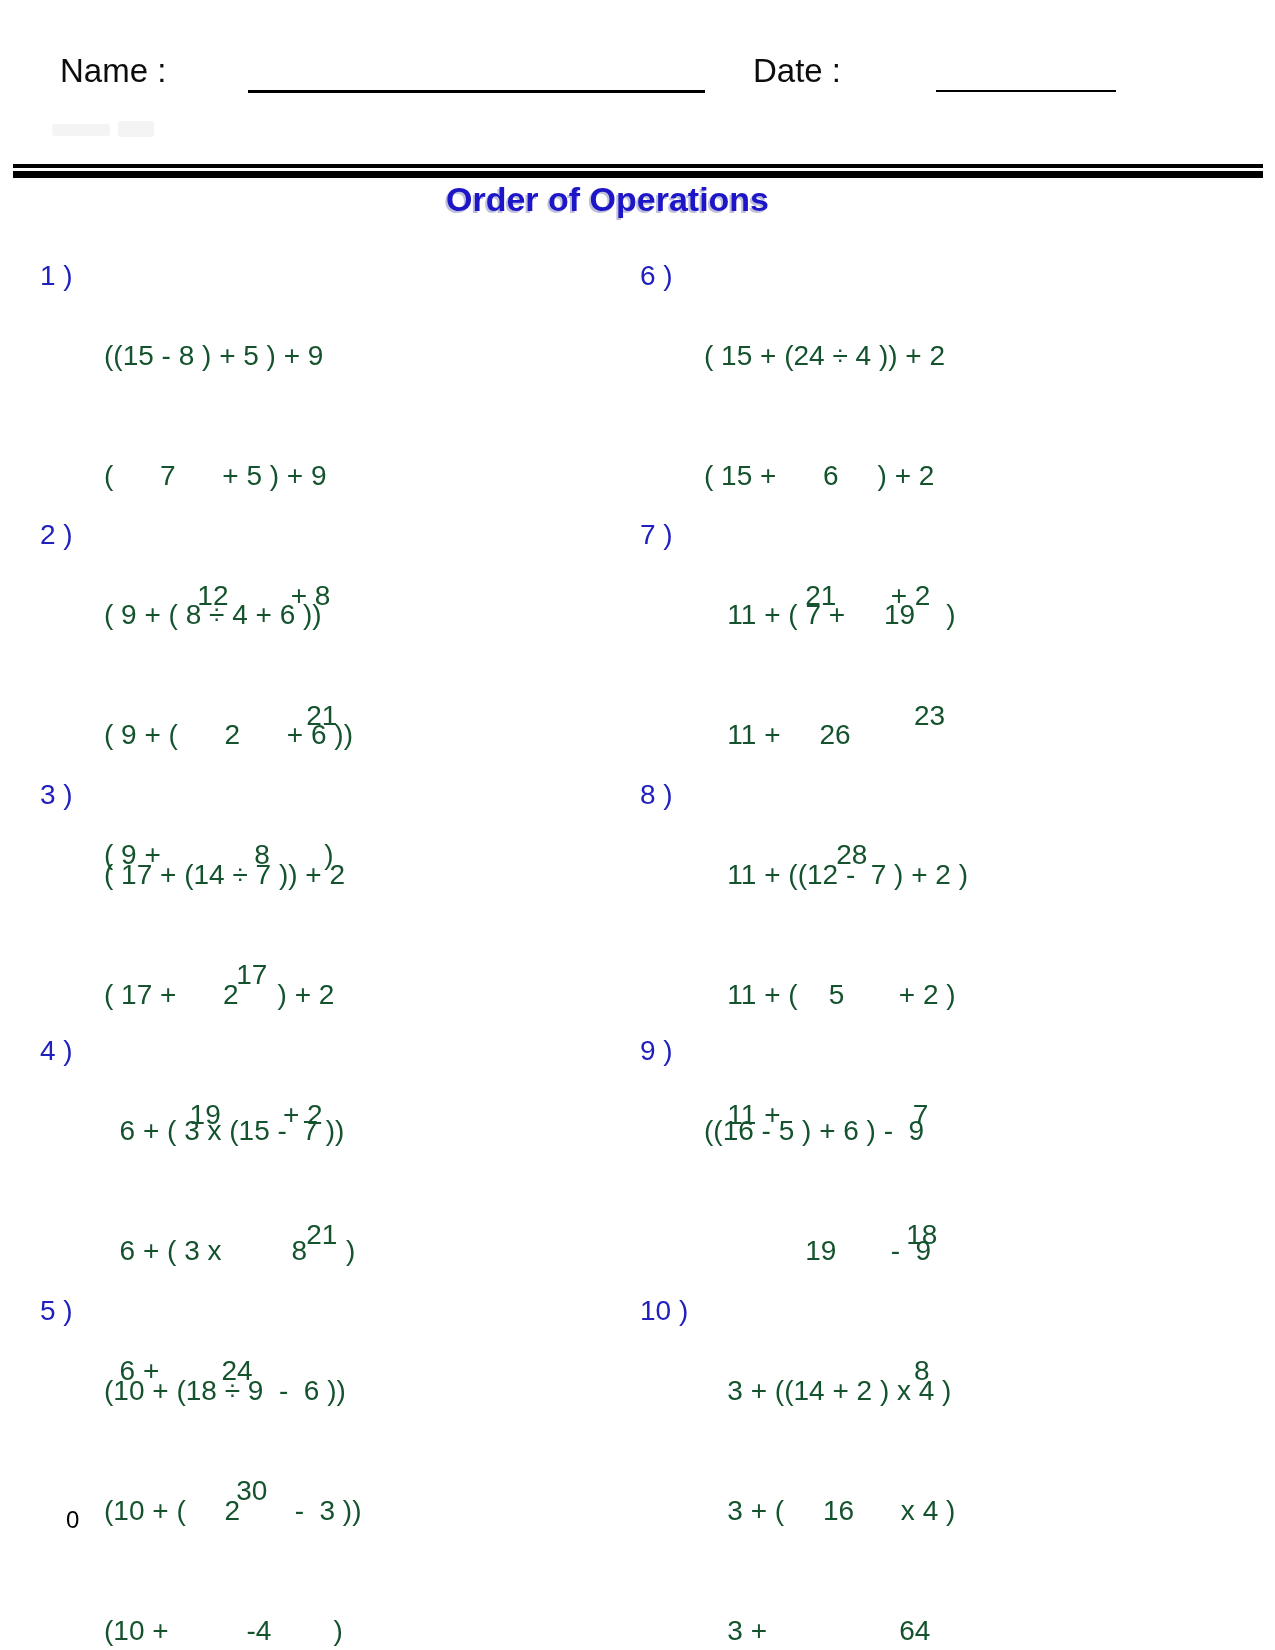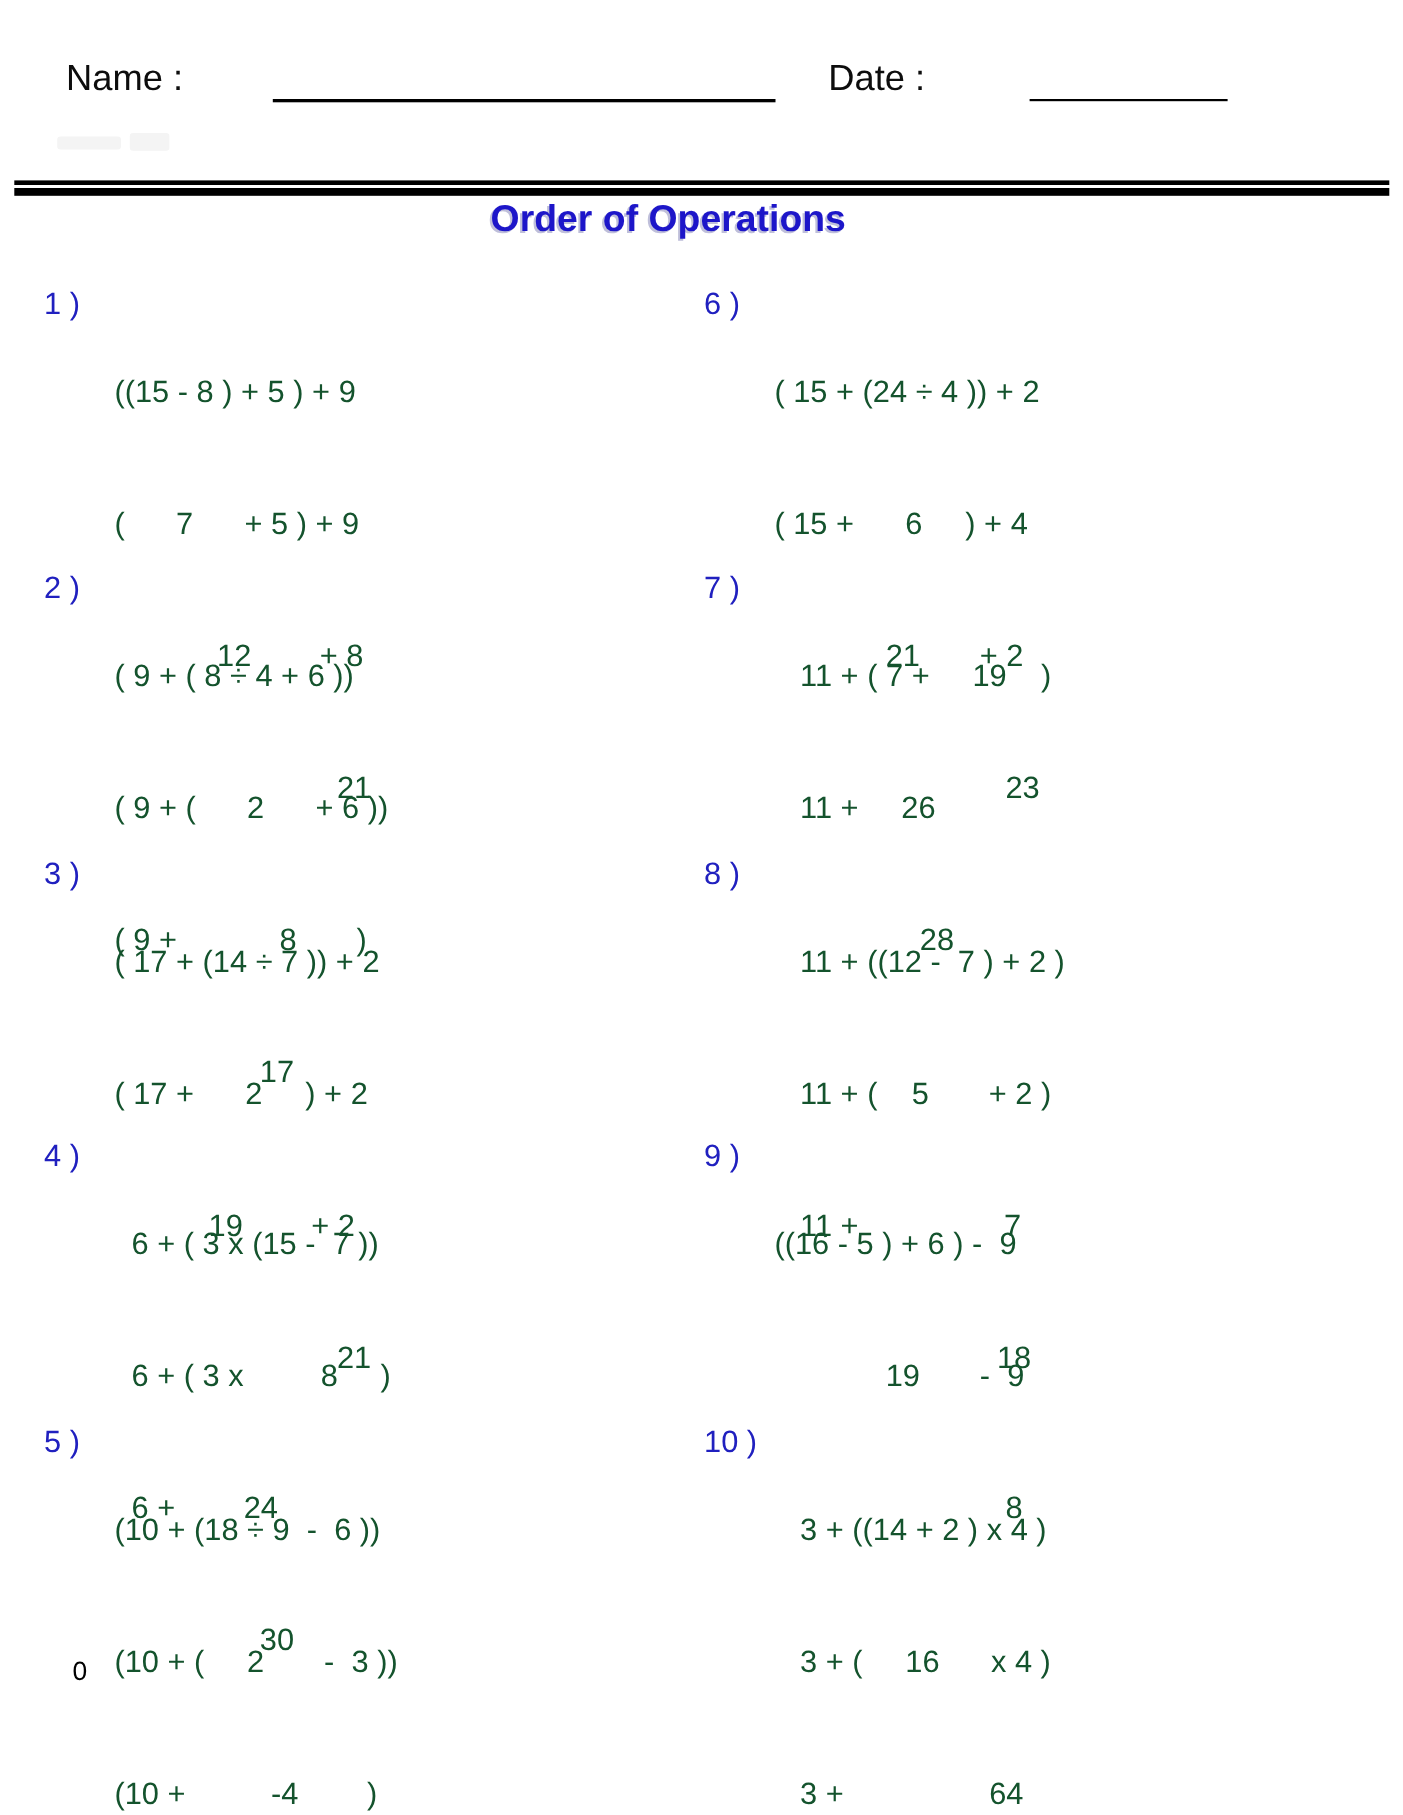--- a/index.html
+++ b/index.html
@@ -159,21 +159,21 @@
       <div>(10 + (     2       -  3 ))</div>
       <div>(10 +          -4        )</div>
       
     </div>
   </div>
 
   <div class="problem col-r row-1">
     <span class="pnum">6 )</span>
     <div class="steps">
       <div>( 15 + (24 ÷ 4 )) + 2</div>
-      <div>( 15 +      6     ) + 4</div>
+      <div>( 15 +      6     ) + 2</div>
       <div>             21       + 2</div>
       <div>                           23</div>
     </div>
   </div>
 
   <div class="problem col-r row-2">
     <span class="pnum">7 )</span>
     <div class="steps">
       <div>   11 + ( 7 +     19    )</div>
       <div>   11 +     26</div>

